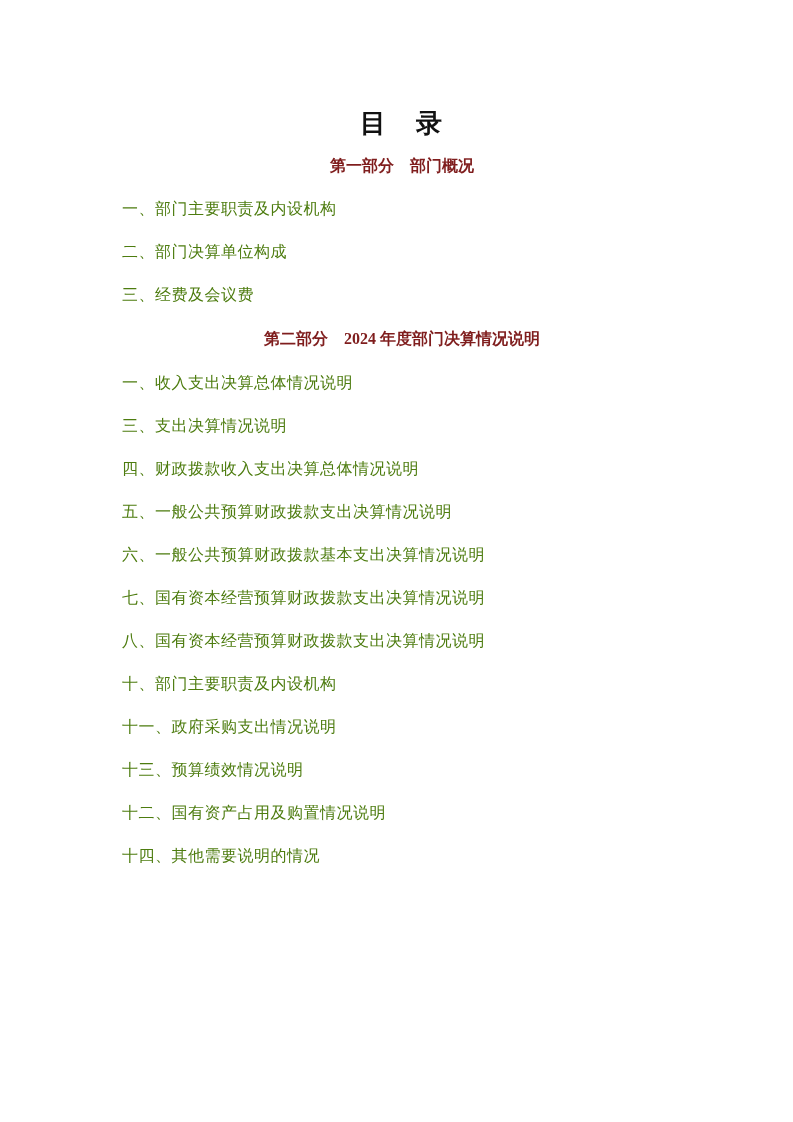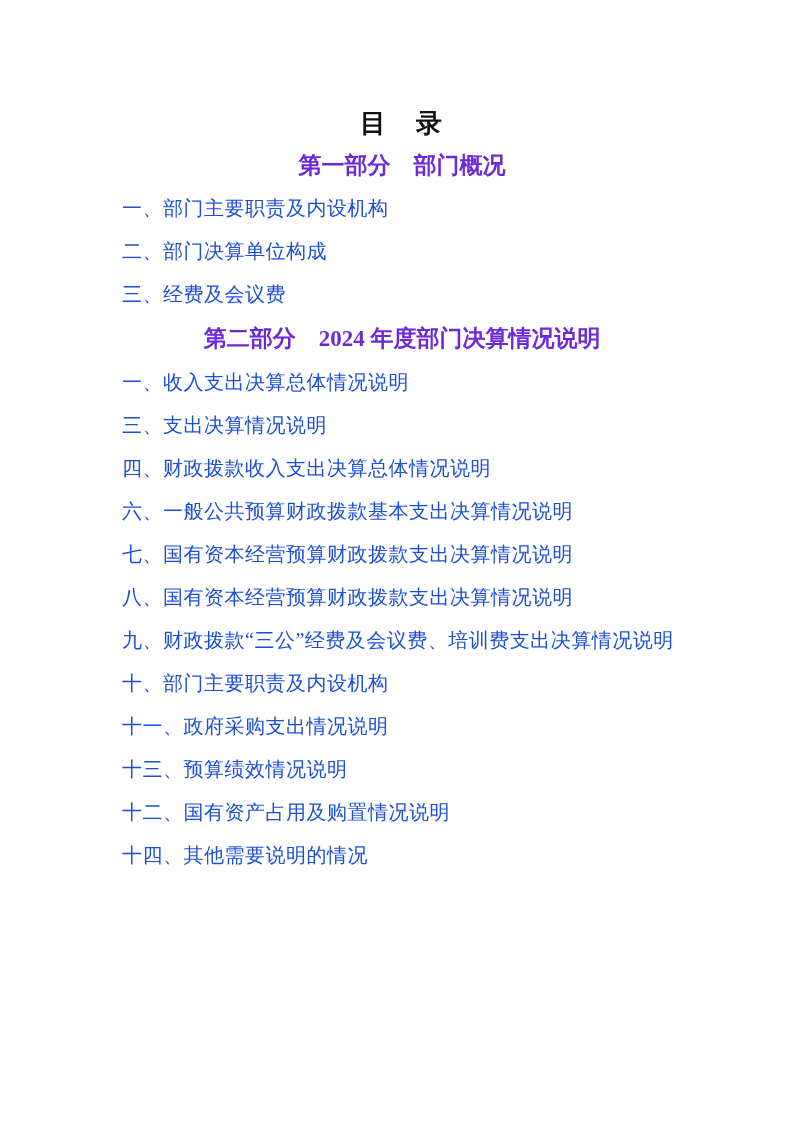--- a/index.html
+++ b/index.html
@@ -29,41 +29,41 @@
     font-size: 26px;
     font-weight: bold;
     text-align: center;
     line-height: 42px;
     height: 42px;
     letter-spacing: 2px;
     color: #111111;
     white-space: pre;
   }
   .section-heading {
-    font-size: 23px;
+    font-size: 16px;
     font-weight: bold;
     text-align: center;
     line-height: 42px;
     height: 42px;
-    color: #6d28d9;
+    color: #7f1d1d;
     white-space: pre;
   }
   .section-heading.second {
     line-height: 45px;
     height: 45px;
   }
   .toc-list {
     margin: 0;
     padding: 0;
   }
   .toc-item {
-    font-size: 20px;
+    font-size: 16px;
     line-height: 43px;
     letter-spacing: 0.5px;
-    color: #1d4ed8;
+    color: #4d7c0f;
     padding-left: 41px;
     text-indent: -41px;
     text-align: left;
   }
 </style>
 </head>
 <body>
 
 <div class="page">
   <div class="content">
@@ -77,24 +77,24 @@
       <div class="toc-item">二、部门决算单位构成</div>
       <div class="toc-item">三、经费及会议费</div>
     </div>
 
     <div class="section-heading second">第二部分　2024 年度部门决算情况说明</div>
 
     <div class="toc-list">
       <div class="toc-item">一、收入支出决算总体情况说明</div>
       <div class="toc-item">三、支出决算情况说明</div>
       <div class="toc-item">四、财政拨款收入支出决算总体情况说明</div>
+      <div class="toc-item">五、一般公共预算财政拨款支出决算情况说明</div>
       <div class="toc-item">六、一般公共预算财政拨款基本支出决算情况说明</div>
       <div class="toc-item">七、国有资本经营预算财政拨款支出决算情况说明</div>
       <div class="toc-item">八、国有资本经营预算财政拨款支出决算情况说明</div>
-      <div class="toc-item">九、财政拨款“三公”经费及会议费、培训费支出决算情况说明</div>
       <div class="toc-item">十、部门主要职责及内设机构</div>
       <div class="toc-item">十一、政府采购支出情况说明</div>
       <div class="toc-item">十三、预算绩效情况说明</div>
       <div class="toc-item">十二、国有资产占用及购置情况说明</div>
       <div class="toc-item">十四、其他需要说明的情况</div>
     </div>
 
   </div>
 </div>
 

